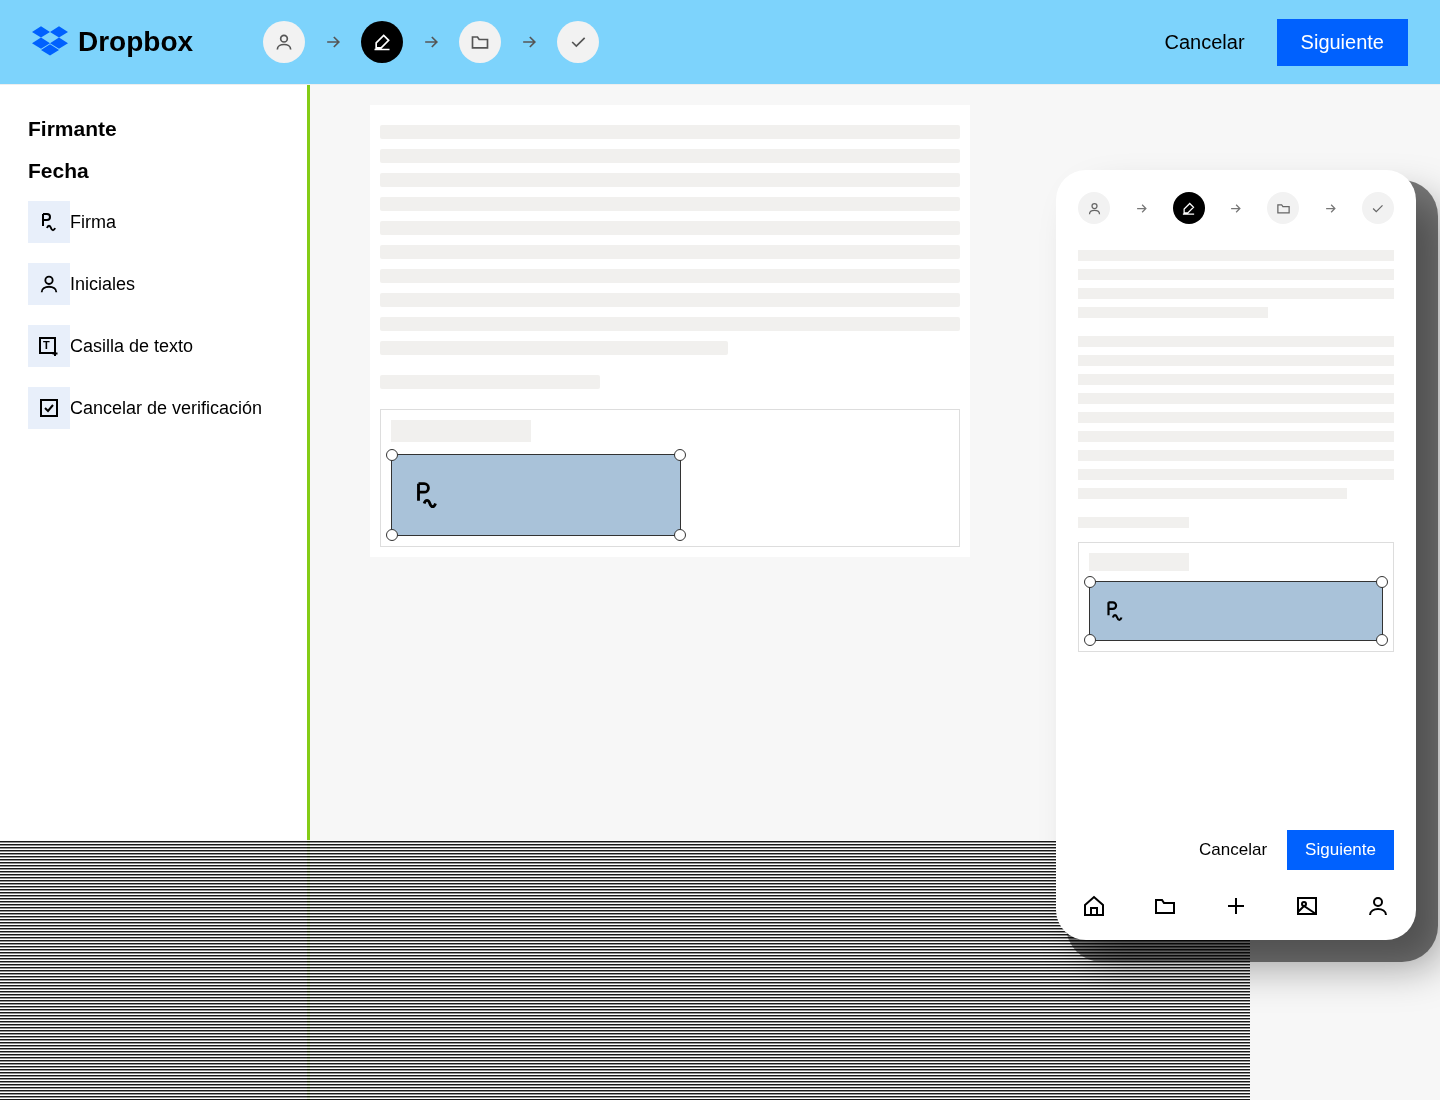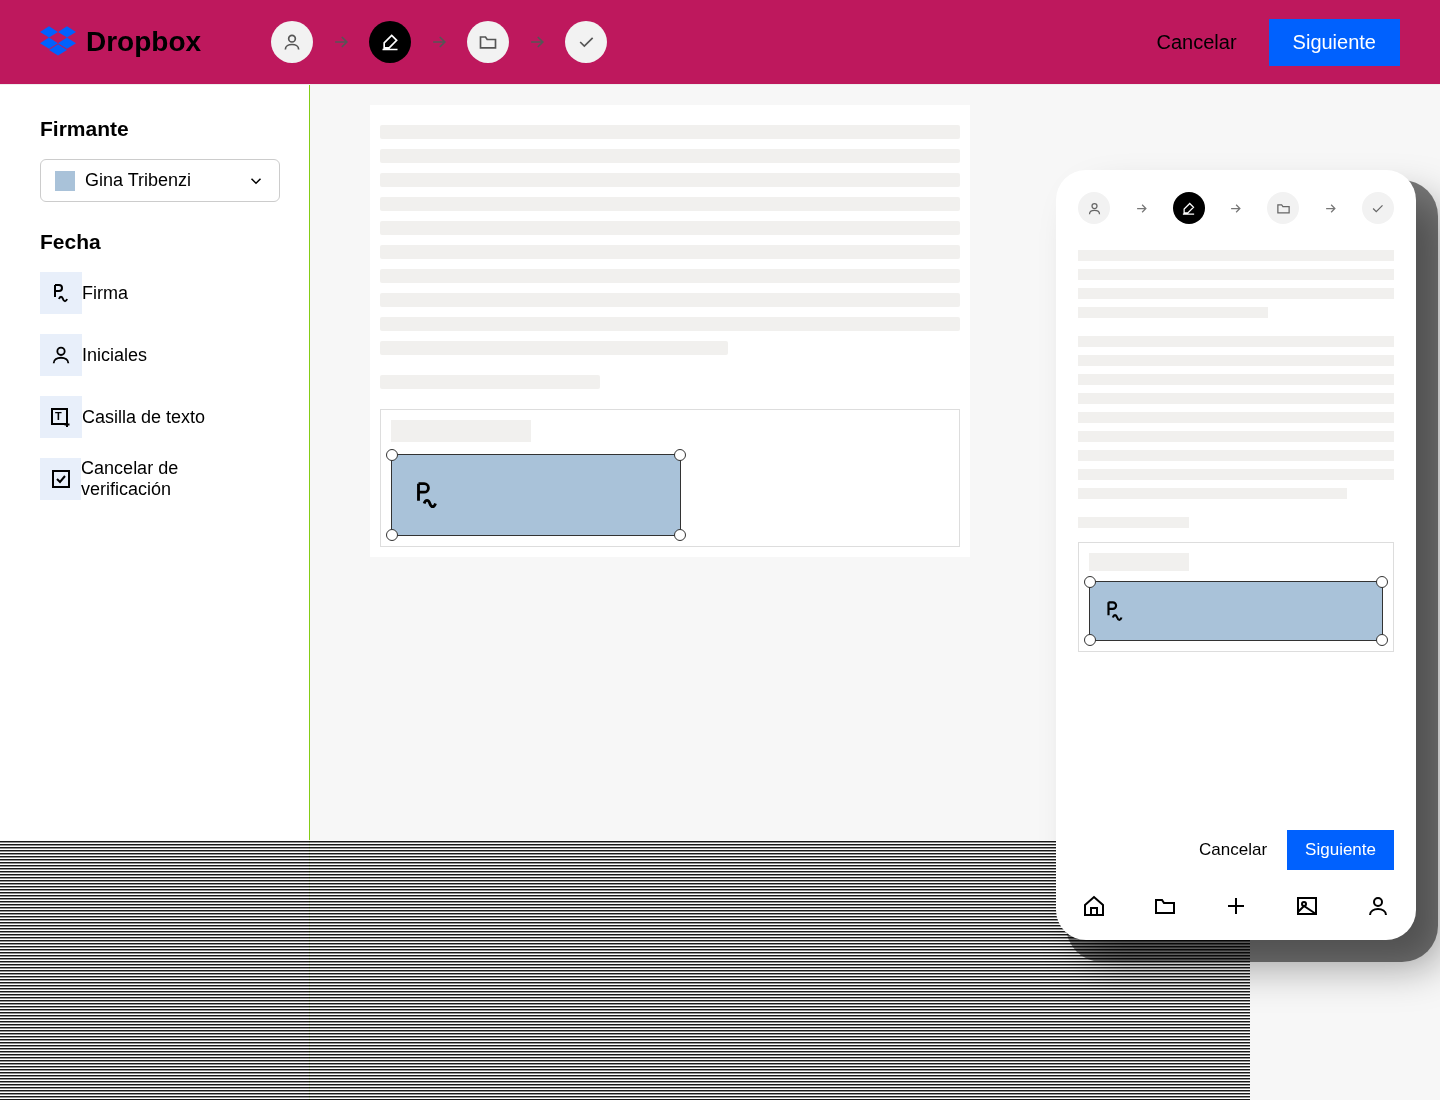--- a/index.html
+++ b/index.html
@@ -7,23 +7,23 @@
       font-family: -apple-system, BlinkMacSystemFont, "Segoe UI", Helvetica, Arial, sans-serif;
       background: #fff;
       width: 1440px;
       height: 1100px;
       position: relative;
       overflow: hidden;
     }
     .header {
       display: flex;
       align-items: center;
-      padding: 20px 40px;
+      padding: 20px 32px;
       border-bottom: 1px solid #eee;
-      background: #be185d;
+      background: #7dd3fc;
       height: 85px;
     }
     .logo {
       display: flex;
       align-items: center;
       gap: 10px;
       font-size: 28px;
       font-weight: 700;
       color: #000;
     }
@@ -65,22 +65,22 @@
       font-weight: 500;
       padding: 12px 24px;
       cursor: pointer;
     }
     .main {
       display: flex;
       height: calc(100% - 85px);
     }
     .sidebar {
       width: 310px;
-      padding: 32px 40px;
-      border-right: 1px solid #84cc16;
+      padding: 32px 28px;
+      border-right: 3px solid #84cc16;
       background: #fff;
     }
     .sidebar h3 {
       font-size: 21px;
       font-weight: 700;
       margin-bottom: 18px;
     }
     .signer-select {
       display: flex;
       align-items: center;
@@ -311,29 +311,20 @@
   </div>
   <div class="header-actions">
     <button class="btn-cancel">Cancelar</button>
     <button class="btn-primary">Siguiente</button>
   </div>
 </div>
 
 <div class="main">
   <div class="sidebar">
     <h3>Firmante</h3>
-    <div class="signer-select">
-      <div class="signer-left">
-        <div class="color-chip"></div>
-        <span class="signer-name">Gina Tribenzi</span>
-      </div>
-      <svg width="18" height="18" viewBox="0 0 24 24">
-          <use href="#i-chevdown"></use>
-        </svg>
-    </div>
     <h3>Fecha</h3>
     <div class="field-list">
       <div class="field-item">
         <div class="field-icon-box">
             <svg width="24" height="24" viewBox="0 0 24 24">
               <use href="#i-sigfield"></use>
             </svg>
           </div>
         <span class="field-label">Firma</span>
       </div>

